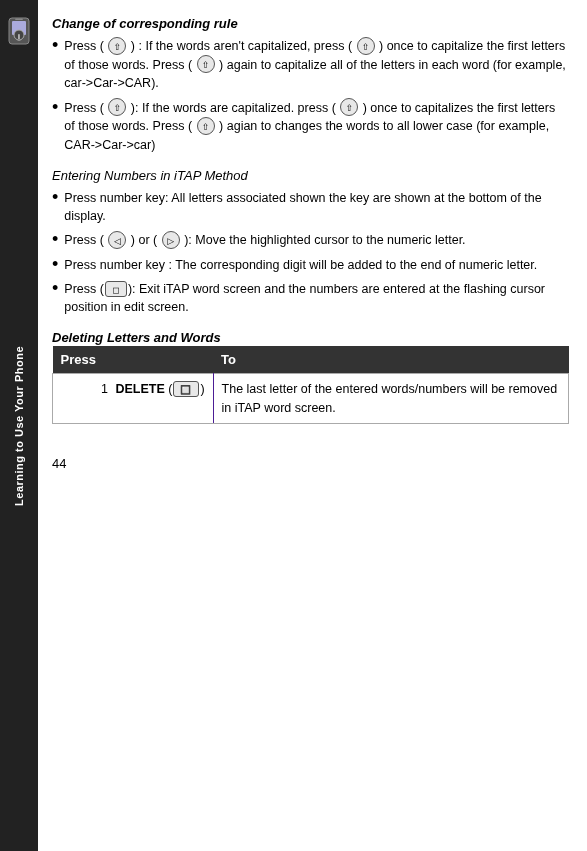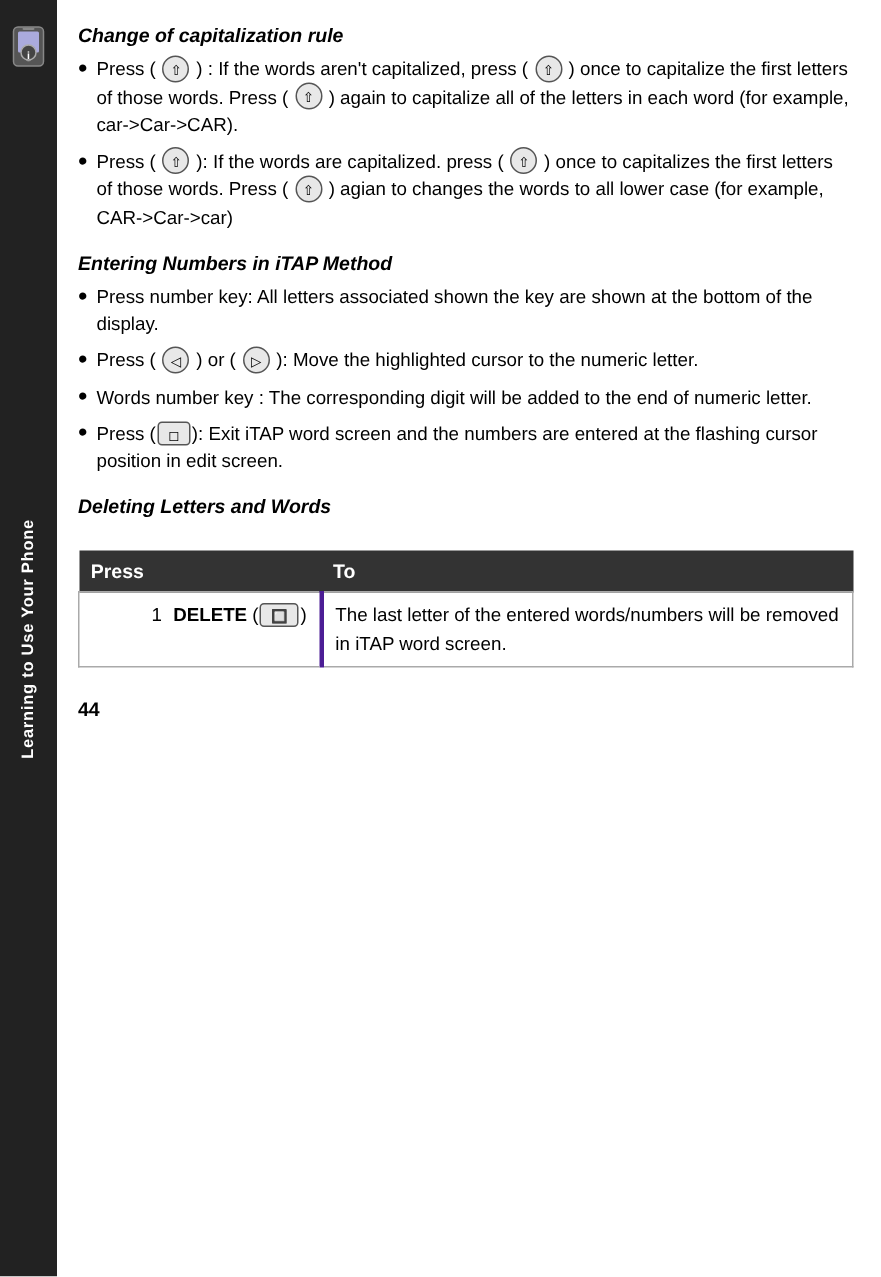--- a/index.html
+++ b/index.html
@@ -120,34 +120,34 @@
       border-radius: 3px;
       position: relative;
       top: -1px;
     }
 
     .bold-text {
       font-weight: bold;
     }
 
     .italic-bold {
-      font-weight: bold;
+      font-weight: normal;
       font-style: italic;
     }
 
     
     .table-section {
       margin-top: 8px;
     }
 
     .table-title {
       font-size: 13px;
       font-weight: bold;
       font-style: italic;
-      margin-bottom: 22px;
+      margin-bottom: 1px;
     }
 
     .data-table {
       width: 100%;
       border-collapse: collapse;
       font-size: 12.5px;
     }
 
     .data-table thead tr th {
       background: #333333;
@@ -159,39 +159,39 @@
     }
 
     .data-table tbody tr td {
       border: 1px solid #aaaaaa;
       padding: 6px 8px;
       vertical-align: top;
       line-height: 1.45;
     }
 
     .data-table tbody tr td:first-child {
-      border-right: 3px solid #4c1d95;
+      border-right: 1px solid #4c1d95;
       font-size: 12.5px;
       white-space: nowrap;
       padding-left: 48px;
     }
 
     .row-num {
       font-weight: normal;
       margin-right: 4px;
     }
 
     .itap-bold {
       font-weight: normal;
     }
 
     .page-num-wrap {
-      margin-top: 20px;
-      font-size: 13px;
-      font-weight: bold;
+      margin-top: 32px;
+      font-size: 13px;
+      font-weight: normal;
     }
   </style>
 </head>
 <body>
 
 <div class="sidebar">
 
   <div class="sidebar-icon" style="top:16px;">
     <svg viewBox="0 0 30 30" xmlns="http://www.w3.org/2000/svg">
       <rect x="5" y="2" width="20" height="26" rx="3" ry="3" fill="#555" stroke="#888" stroke-width="1"></rect>
@@ -201,21 +201,21 @@
 
       <circle cx="15" cy="19" r="5" fill="#444" stroke="#aaa" stroke-width="1"></circle>
       <text x="15" y="23" text-anchor="middle" font-size="7" fill="white" font-weight="bold">i</text>
     </svg>
   </div>
   <span class="sidebar-label">Learning to Use Your Phone</span>
 </div>
 
 <div class="main-content">
 
-  <div class="section-title">Change of capitalization rule</div>
+  <div class="section-title">Change of corresponding rule</div>
 
   <ul class="bullet-list">
     <li>
       <span class="bullet-dot">•</span>
       <span class="li-text">
         Press ( <span class="icon-inline">⇧</span> ) : If the words aren't capitalized, press ( <span class="icon-inline">⇧</span> ) once to capitalize the first letters of those words. Press ( <span class="icon-inline">⇧</span> ) again to capitalize all of the letters in each word (for example, car-&gt;Car-&gt;CAR).
       </span>
     </li>
     <li>
       <span class="bullet-dot">•</span>
@@ -231,21 +231,21 @@
     <li>
       <span class="bullet-dot">•</span>
       <span class="li-text">Press number key: All letters associated shown the key are shown at the bottom of the display.</span>
     </li>
     <li>
       <span class="bullet-dot">•</span>
       <span class="li-text">Press ( <span class="icon-inline">◁</span> ) or ( <span class="icon-inline">▷</span> ): Move the highlighted cursor to the numeric letter.</span>
     </li>
     <li>
       <span class="bullet-dot">•</span>
-      <span class="li-text">Words number key : The corresponding digit will be added to the end of numeric letter.</span>
+      <span class="li-text">Press number key : The corresponding digit will be added to the end of numeric letter.</span>
     </li>
     <li>
       <span class="bullet-dot">•</span>
       <span class="li-text">Press (<span class="icon-inline-rect">◻</span>): Exit iTAP word screen and the numbers are entered at the flashing cursor position in edit screen.</span>
     </li>
   </ul>
 
   <div class="table-section">
     <div class="table-title">Deleting Letters and Words</div>
 

